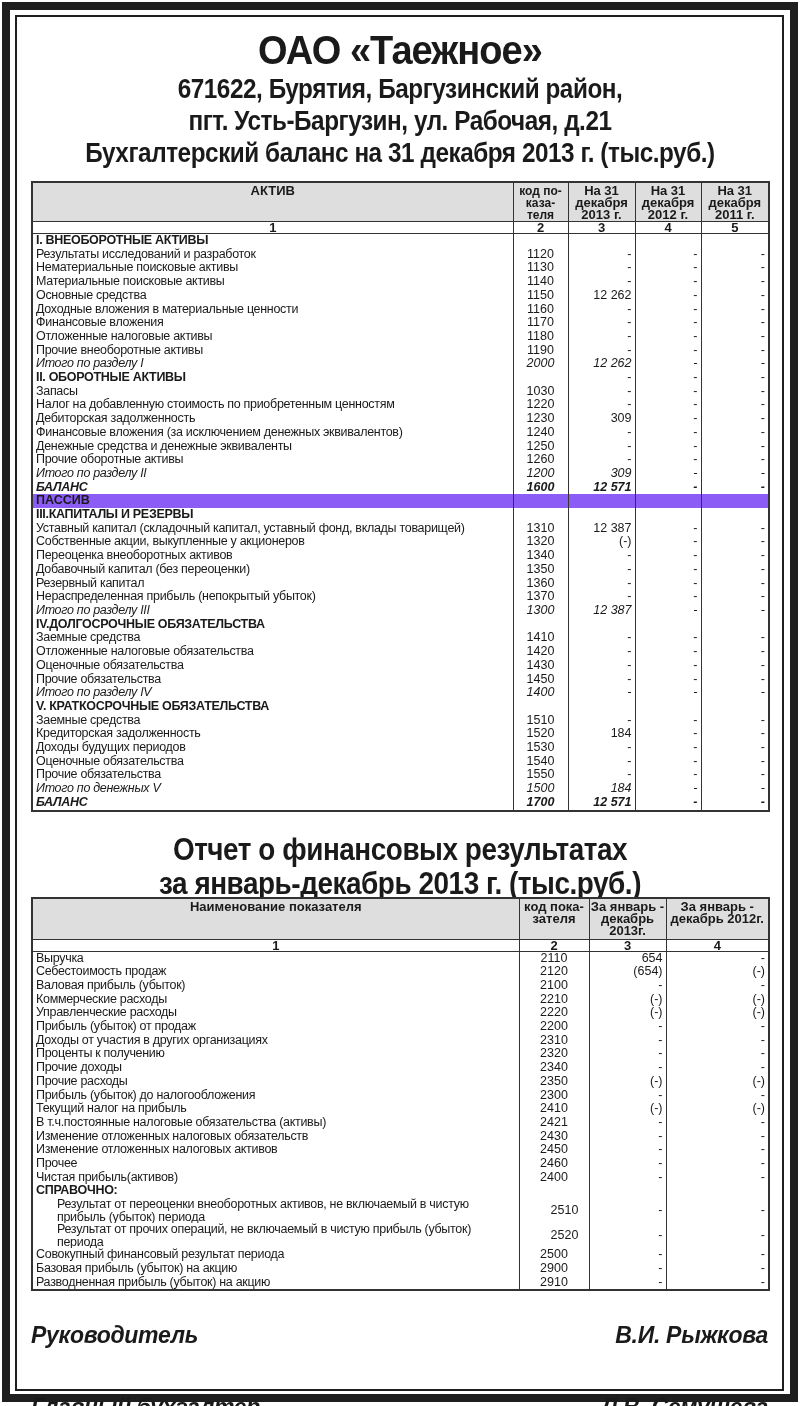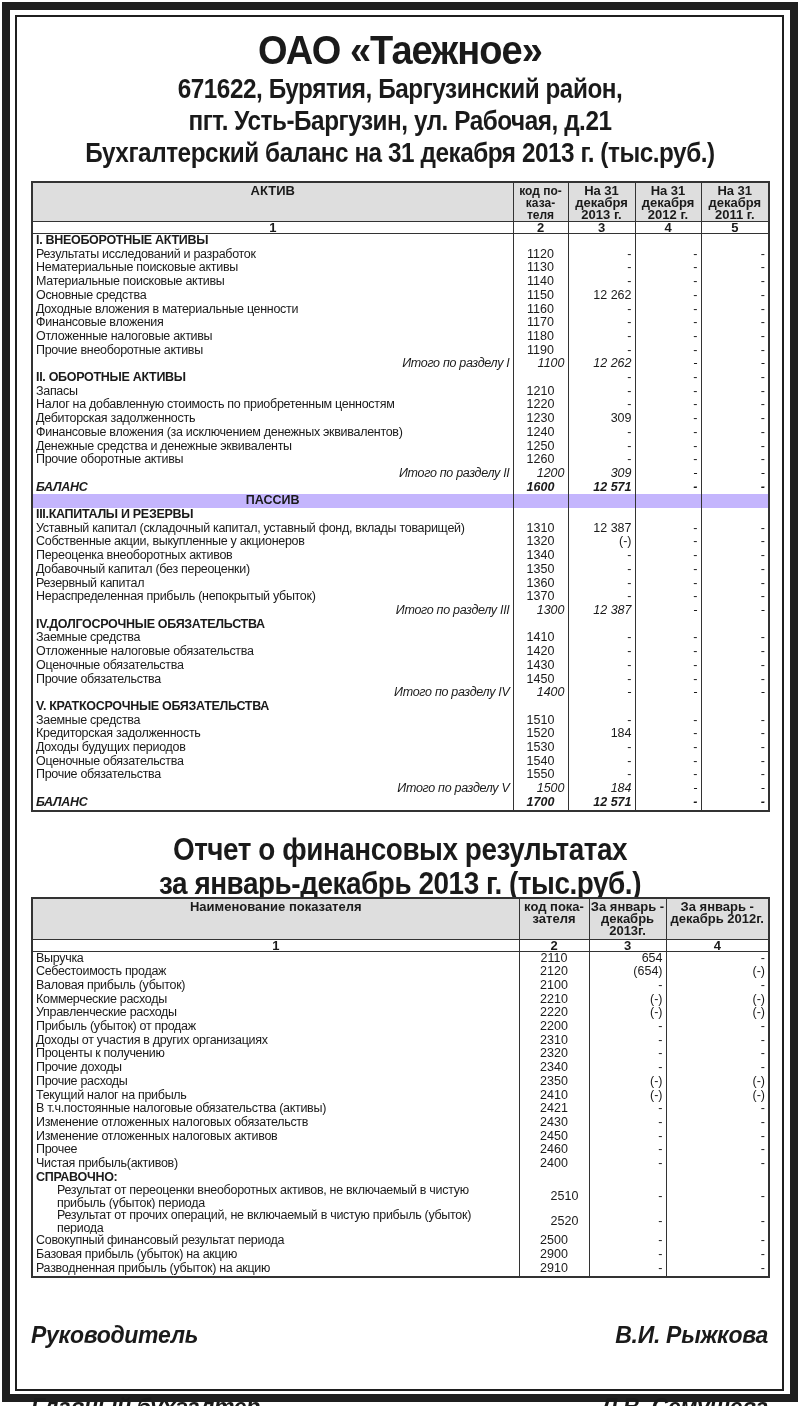--- a/index.html
+++ b/index.html
@@ -33,23 +33,23 @@
   th { background: #dedede; font-weight: bold; font-size: 13px; line-height: 12px; vertical-align: top;
        text-align: center; border-left: 1.5px solid #333; border-right: 1.5px solid #333; padding-top: 2px; }
   .num-row td { text-align: center; font-weight: bold; font-size: 13px; height: 12px; line-height: 11px;
        border: 1.5px solid #333; }
   td { font-size: 12.5px; line-height: 13.7px; padding: 0 3px; border-left: 1.5px solid #333; border-right: 1.5px solid #333;
        white-space: nowrap; overflow: hidden; vertical-align: bottom; }
   td.name { text-align: left; letter-spacing: -0.3px; }
   td.code { text-align: center; }
   td.val { text-align: right; }
   tr.section td.name { font-weight: bold; }
-  tr.subtotal td { font-style: italic; text-align: right; }
+  tr.subtotal td { font-style: italic; }
   tr.total td { font-style: italic; font-weight: bold; }
-  tr.pasiv td { background: #c4b5fd; font-weight: bold; text-align: center; }
+  tr.pasiv td { background: #8b5cf6; font-weight: bold; }
   tr.wrap td.name { white-space: normal; line-height: 12.5px; }
   tr.wrap td { vertical-align: middle; padding-left: 24px; }
 
   #balance { top: 181px; width: 737px; }
   #pl { top: 897px; width: 737px; }
 
   .sig { position: absolute; font-size: 23px; font-weight: bold; font-style: italic; letter-spacing: -0.3px; }
   .sig-left { left: 31px; }
   .sig-right { right: 32px; text-align: right; }
   .s1 { top: 1322px; text-align: right; }
@@ -149,35 +149,35 @@
       </tr>
       <tr class="item">
         <td class="name">Прочие внеоборотные активы</td>
         <td class="code">1190</td>
         <td class="val">-</td>
         <td class="val">-</td>
         <td class="val">-</td>
       </tr>
       <tr class="subtotal">
         <td class="name">Итого по разделу I</td>
-        <td class="code">1100</td>
+        <td class="code">2000</td>
         <td class="val">12 262</td>
         <td class="val">-</td>
         <td class="val">-</td>
       </tr>
       <tr class="section">
         <td class="name">II. ОБОРОТНЫЕ  АКТИВЫ</td>
         <td class="code"></td>
         <td class="val">-</td>
         <td class="val">-</td>
         <td class="val">-</td>
       </tr>
       <tr class="item">
         <td class="name">Запасы</td>
-        <td class="code">1210</td>
+        <td class="code">1030</td>
         <td class="val">-</td>
         <td class="val">-</td>
         <td class="val">-</td>
       </tr>
       <tr class="item">
         <td class="name">Налог на добавленную стоимость по приобретенным ценностям</td>
         <td class="code">1220</td>
         <td class="val">-</td>
         <td class="val">-</td>
         <td class="val">-</td>
@@ -365,21 +365,21 @@
         <td class="val">-</td>
       </tr>
       <tr class="item">
         <td class="name">Прочие обязательства</td>
         <td class="code">1550</td>
         <td class="val">-</td>
         <td class="val">-</td>
         <td class="val">-</td>
       </tr>
       <tr class="subtotal">
-        <td class="name">Итого по разделу V</td>
+        <td class="name">Итого по денежных V</td>
         <td class="code">1500</td>
         <td class="val">184</td>
         <td class="val">-</td>
         <td class="val">-</td>
       </tr>
       <tr class="total">
         <td class="name">БАЛАНС</td>
         <td class="code">1700</td>
         <td class="val">12 571</td>
         <td class="val">-</td>
@@ -467,20 +467,26 @@
         <td class="val">-</td>
         <td class="val">-</td>
       </tr>
       <tr class="item">
         <td class="name">Прочие расходы</td>
         <td class="code">2350</td>
         <td class="val">(-)</td>
         <td class="val">(-)</td>
       </tr>
       <tr class="item">
+        <td class="name">Прибыль (убыток) до налогообложения</td>
+        <td class="code">2300</td>
+        <td class="val">-</td>
+        <td class="val">-</td>
+      </tr>
+      <tr class="item">
         <td class="name">Текущий налог на прибыль</td>
         <td class="code">2410</td>
         <td class="val">(-)</td>
         <td class="val">(-)</td>
       </tr>
       <tr class="item">
         <td class="name">В т.ч.постоянные налоговые обязательства (активы)</td>
         <td class="code">2421</td>
         <td class="val">-</td>
         <td class="val">-</td>

